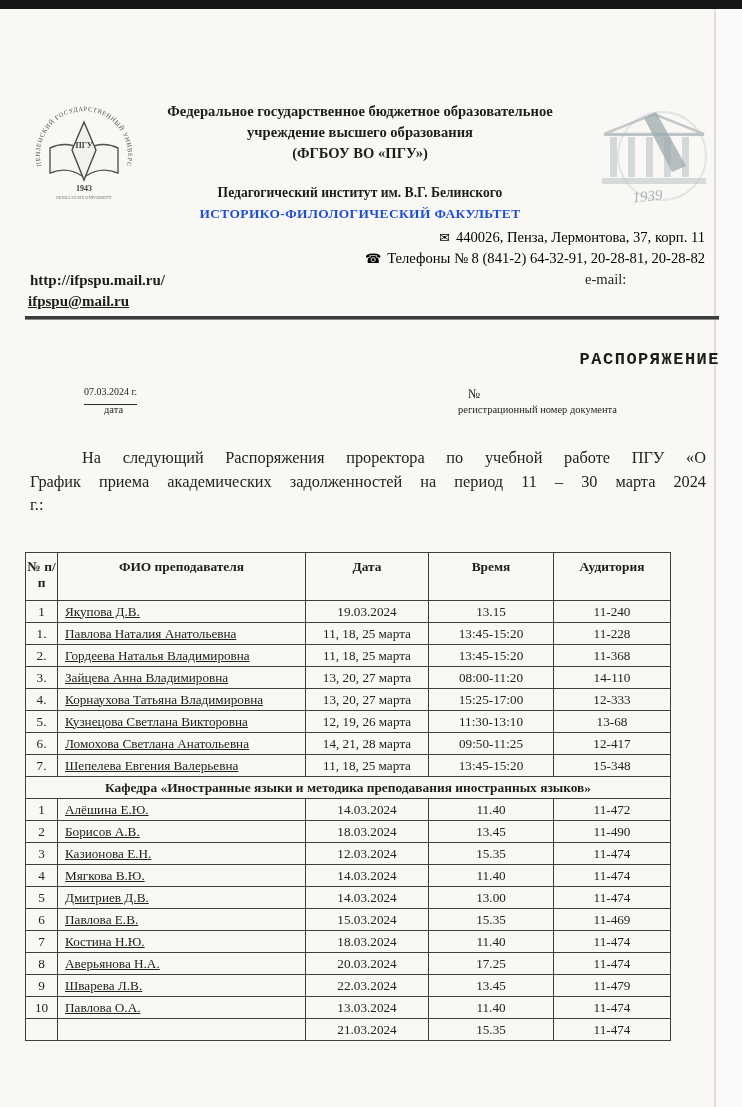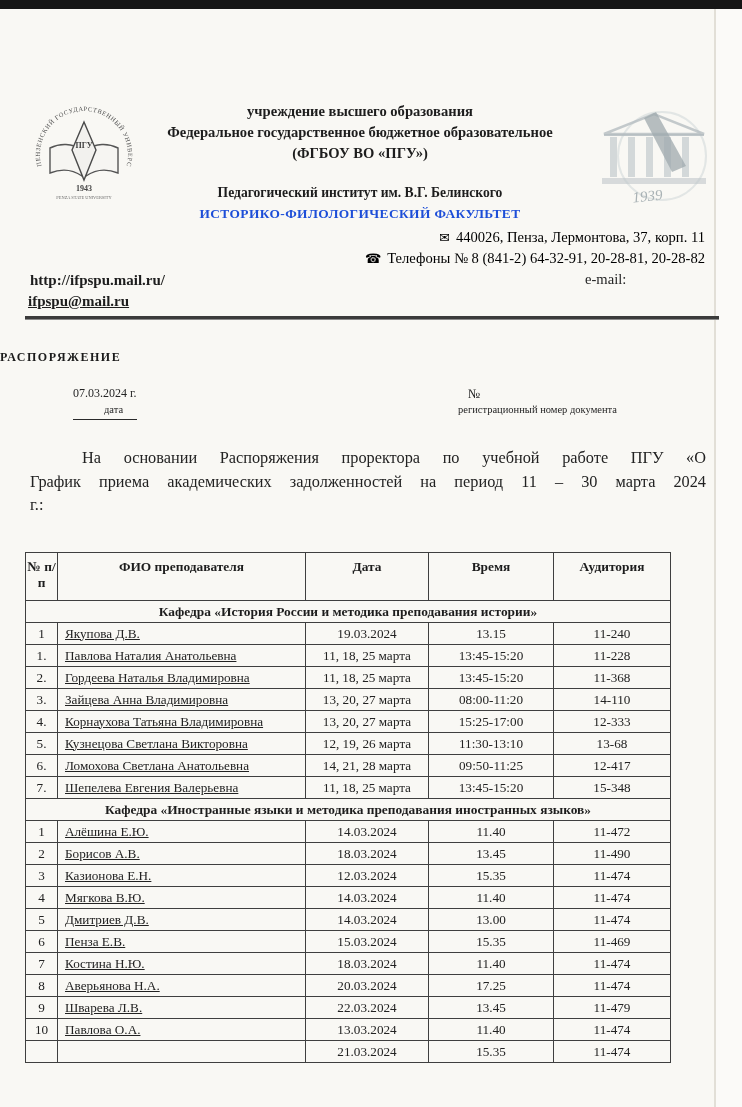--- a/index.html
+++ b/index.html
@@ -30,22 +30,22 @@
   .contact-line{position:absolute;left:35px;width:670px;text-align:right;font-size:14.6px;color:#000000;}
   .addr{top:229px;}
   .phones{top:250px;}
   .icon{font-family:"DejaVu Sans",sans-serif;font-size:13px;margin-right:6px;}
   .website{position:absolute;left:30px;top:272px;font-weight:bold;font-size:15px;color:#1d1d1d;}
   .email-label{position:absolute;left:585px;top:271px;font-size:14.6px;}
   .email{position:absolute;left:28px;top:293px;font-weight:bold;font-size:15px;color:#1d1d1d;text-decoration:underline;}
   .rule{position:absolute;left:25px;top:316px;width:694px;height:3px;background:#3b3b3b;border-bottom:1px solid #8a8a8a;}
 
   
-  .doc-title{position:absolute;left:0;top:350px;width:720px;text-align:left;font-weight:bold;font-size:12px;letter-spacing:1.5px;color:#1b1b1b;}
-  .date-val{position:absolute;left:73px;top:386px;font-size:12px;border-bottom:1px solid #2a2a2a;padding-bottom:18px;}
+  .doc-title{position:absolute;left:0;top:350px;width:720px;text-align:right;font-weight:bold;font-size:17px;letter-spacing:1.5px;color:#1b1b1b;font-family:Liberation Mono, monospace;}
+  .date-val{position:absolute;left:84px;top:386px;font-size:10px;border-bottom:1px solid #2a2a2a;padding-bottom:7px;}
   .date-cap{position:absolute;left:104px;top:404px;font-size:10.5px;}
   .num-label{position:absolute;left:468px;top:386px;font-size:13px;}
   .num-cap{position:absolute;left:458px;top:404px;font-size:10.5px;}
 
   
   .body-text{position:absolute;left:30px;top:446px;width:676px;font-size:16.3px;line-height:23.6px;color:#222;}
   .body-line{text-align:justify;text-align-last:justify;}
   .body-line.first{text-indent:52px;}
   .body-line.last{text-align-last:left;}
 
@@ -93,22 +93,22 @@
       <rect x="50" y="33" width="7" height="40" fill="#c3cacd" opacity="0.7"></rect>
       <rect x="68" y="33" width="7" height="40" fill="#c3cacd" opacity="0.7"></rect>
       <rect x="86" y="33" width="7" height="40" fill="#c3cacd" opacity="0.7"></rect>
       <rect x="6" y="74" width="104" height="6" fill="#bfc6c9" opacity="0.6"></rect>
       <path d="M60,8 L90,62 L76,68 L48,14 Z" fill="#9fa9ad" opacity="0.75"></path>
       <text x="52" y="97" font-size="15" font-style="italic" fill="#a9b2b5" text-anchor="middle" transform="rotate(-6 52 97)">1939</text>
     </svg>
   </div>
 
   <div class="org-block">
+    <div class="org-line">Федеральное государственное бюджетное образовательное</div>
     <div class="org-line">учреждение высшего образования</div>
-    <div class="org-line">Федеральное государственное бюджетное образовательное</div>
     <div class="org-line">(ФГБОУ ВО «ПГУ»)</div>
   </div>
   <div class="institute">Педагогический институт им. В.Г. Белинского</div>
   <div class="faculty">ИСТОРИКО-ФИЛОЛОГИЧЕСКИЙ ФАКУЛЬТЕТ</div>
 
   <div class="contact-line addr">
     <span class="icon">✉</span><span>440026, Пенза, Лермонтова, 37, корп. 11</span>
   </div>
   <div class="contact-line phones">
     <span class="icon">☎</span><span>Телефоны № 8 (841-2) 64-32-91, 20-28-81, 20-28-82</span>
@@ -118,21 +118,21 @@
   <div class="email">ifpspu@mail.ru</div>
   <div class="rule"></div>
 
   <div class="doc-title">РАСПОРЯЖЕНИЕ</div>
   <div class="date-val">07.03.2024 г.</div>
   <div class="date-cap">дата</div>
   <div class="num-label">№</div>
   <div class="num-cap">регистрационный номер документа</div>
 
   <div class="body-text">
-    <div class="body-line first">На основании Распоряжения проректора по учебной работе ПГУ «О</div>
+    <div class="body-line first">На следующий Распоряжения проректора по учебной работе ПГУ «О</div>
     <div class="body-line">График приема академических задолженностей на период 11 – 30 марта 2024</div>
     <div class="body-line last">г.:</div>
   </div>
 
   <table class="sched">
     <colgroup>
       <col style="width:32px">
         <col style="width:248px">
         <col style="width:123px">
         <col style="width:125px">
@@ -142,23 +142,20 @@
       <tr>
         <th>№ п/п</th>
         <th>ФИО преподавателя</th>
         <th>Дата</th>
         <th>Время</th>
         <th>Аудитория</th>
       </tr>
     </thead>
     <tbody>
         <tr>
-          <td colspan="5" class="section">Кафедра «История России и методика преподавания истории»</td>
-        </tr>
-        <tr>
           <td>1</td>
           <td class="name">Якупова Д.В.</td>
           <td>19.03.2024</td>
           <td>13.15</td>
           <td>11-240</td>
         </tr>
         <tr>
           <td>1.</td>
           <td class="name">Павлова Наталия Анатольевна</td>
           <td>11, 18, 25 марта</td>
@@ -240,21 +237,21 @@
         </tr>
         <tr>
           <td>5</td>
           <td class="name">Дмитриев Д.В.</td>
           <td>14.03.2024</td>
           <td>13.00</td>
           <td>11-474</td>
         </tr>
         <tr>
           <td>6</td>
-          <td class="name">Пенза Е.В.</td>
+          <td class="name">Павлова Е.В.</td>
           <td>15.03.2024</td>
           <td>15.35</td>
           <td>11-469</td>
         </tr>
         <tr>
           <td>7</td>
           <td class="name">Костина Н.Ю.</td>
           <td>18.03.2024</td>
           <td>11.40</td>
           <td>11-474</td>

